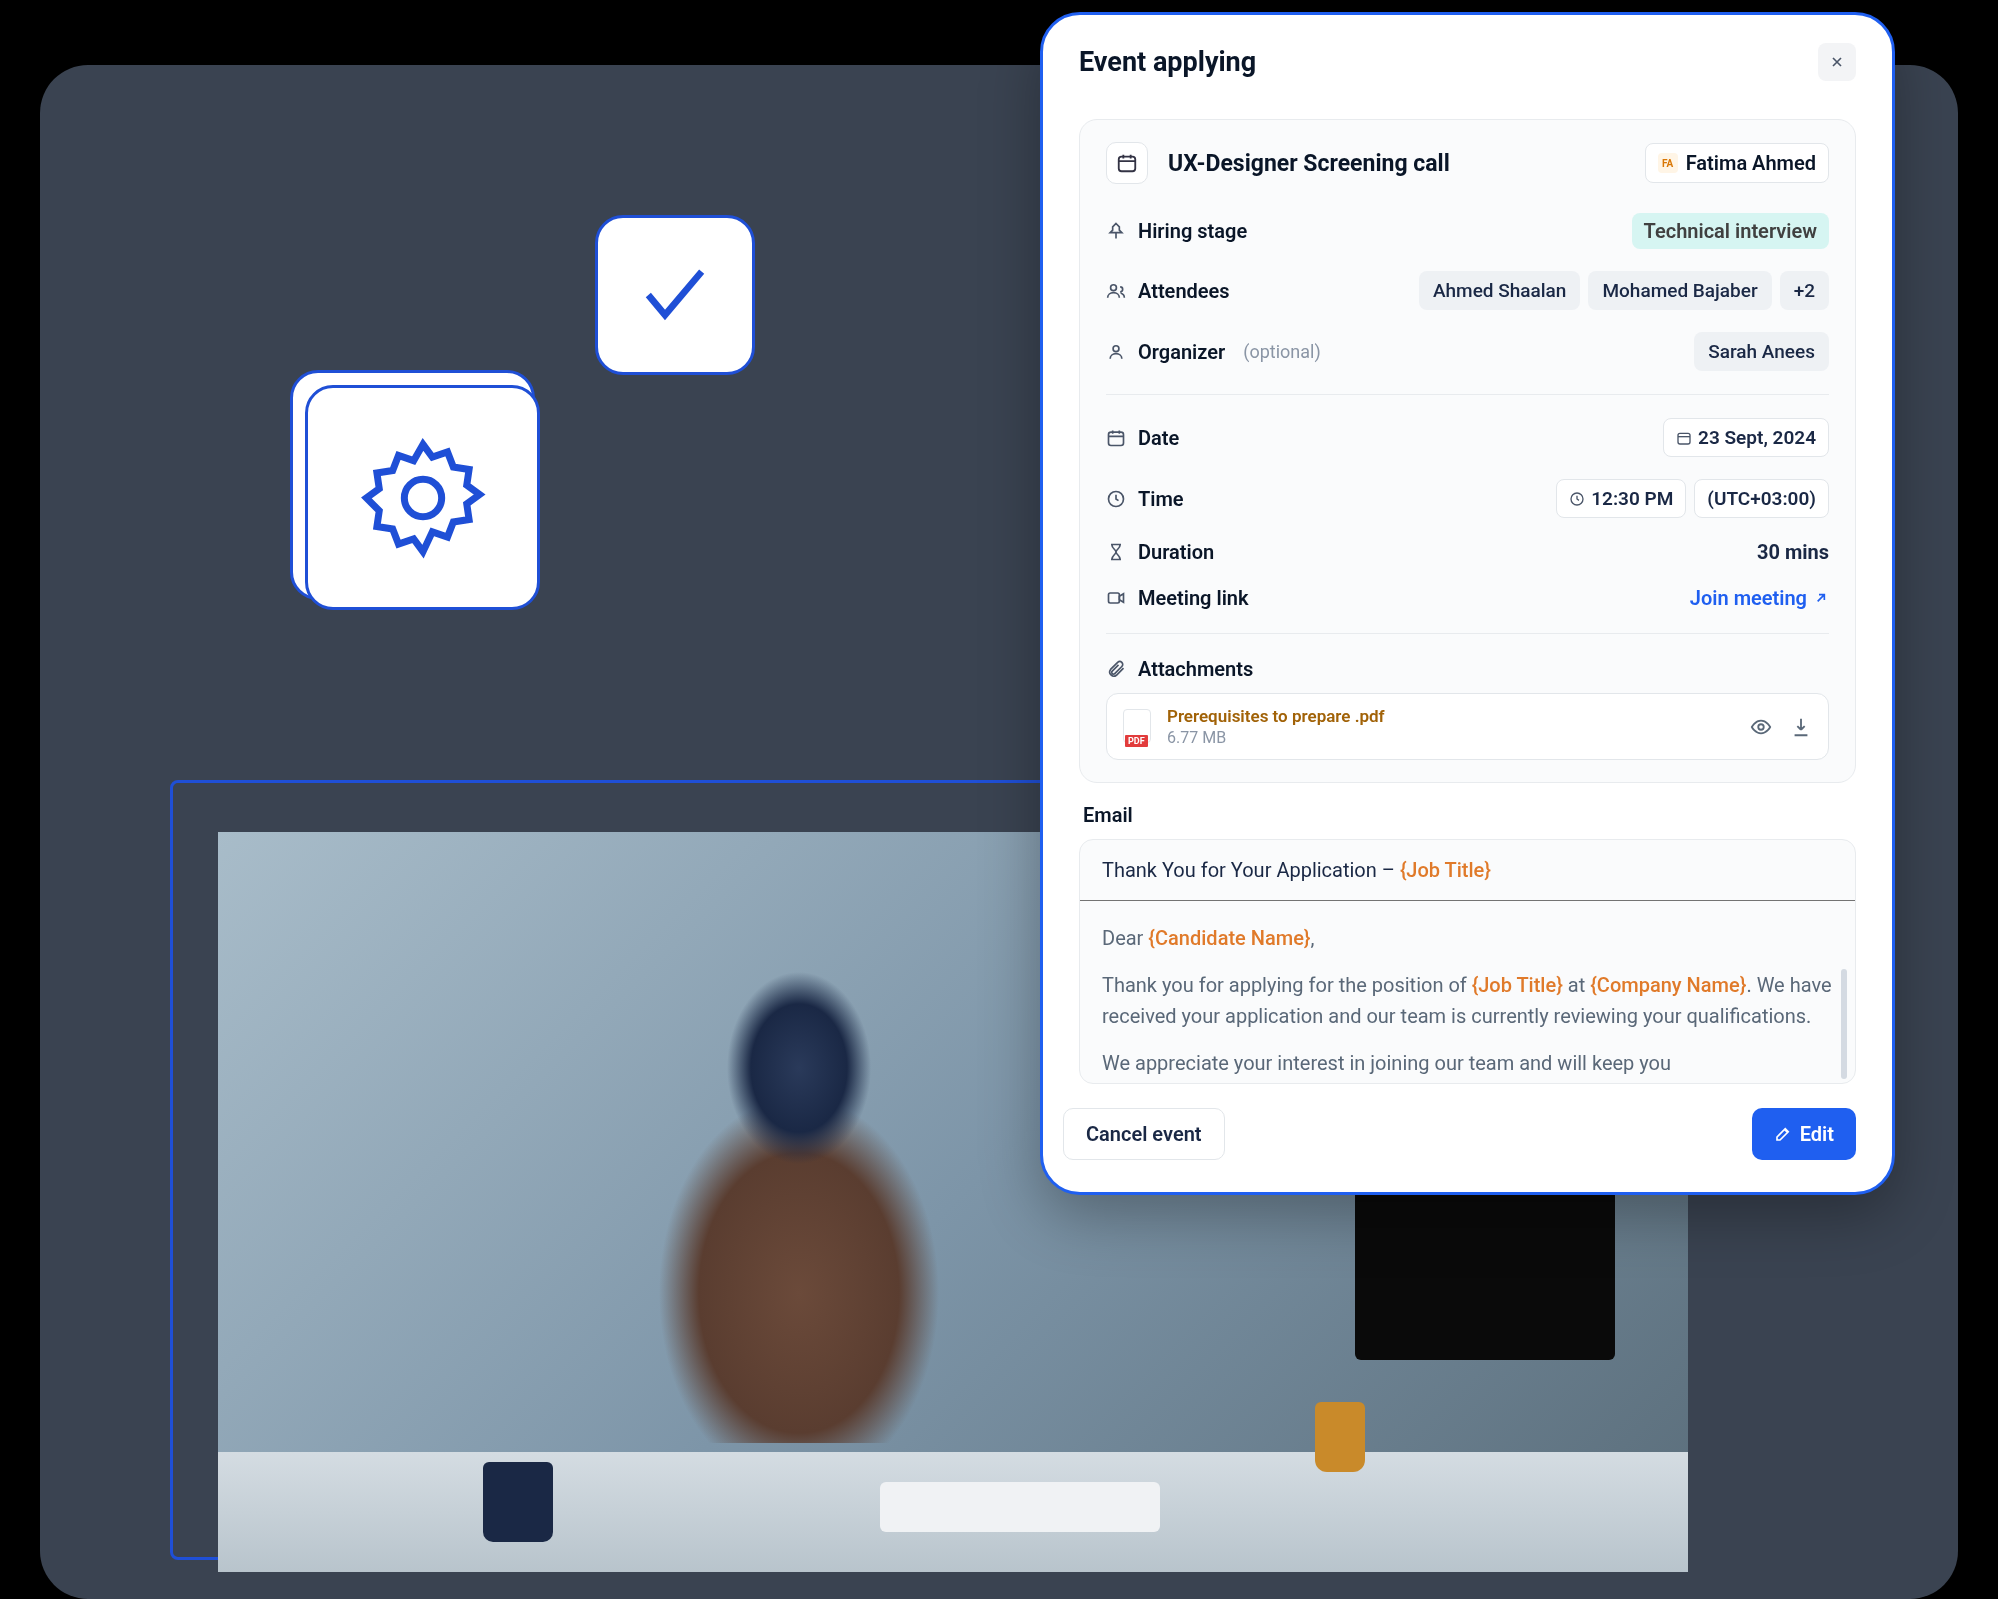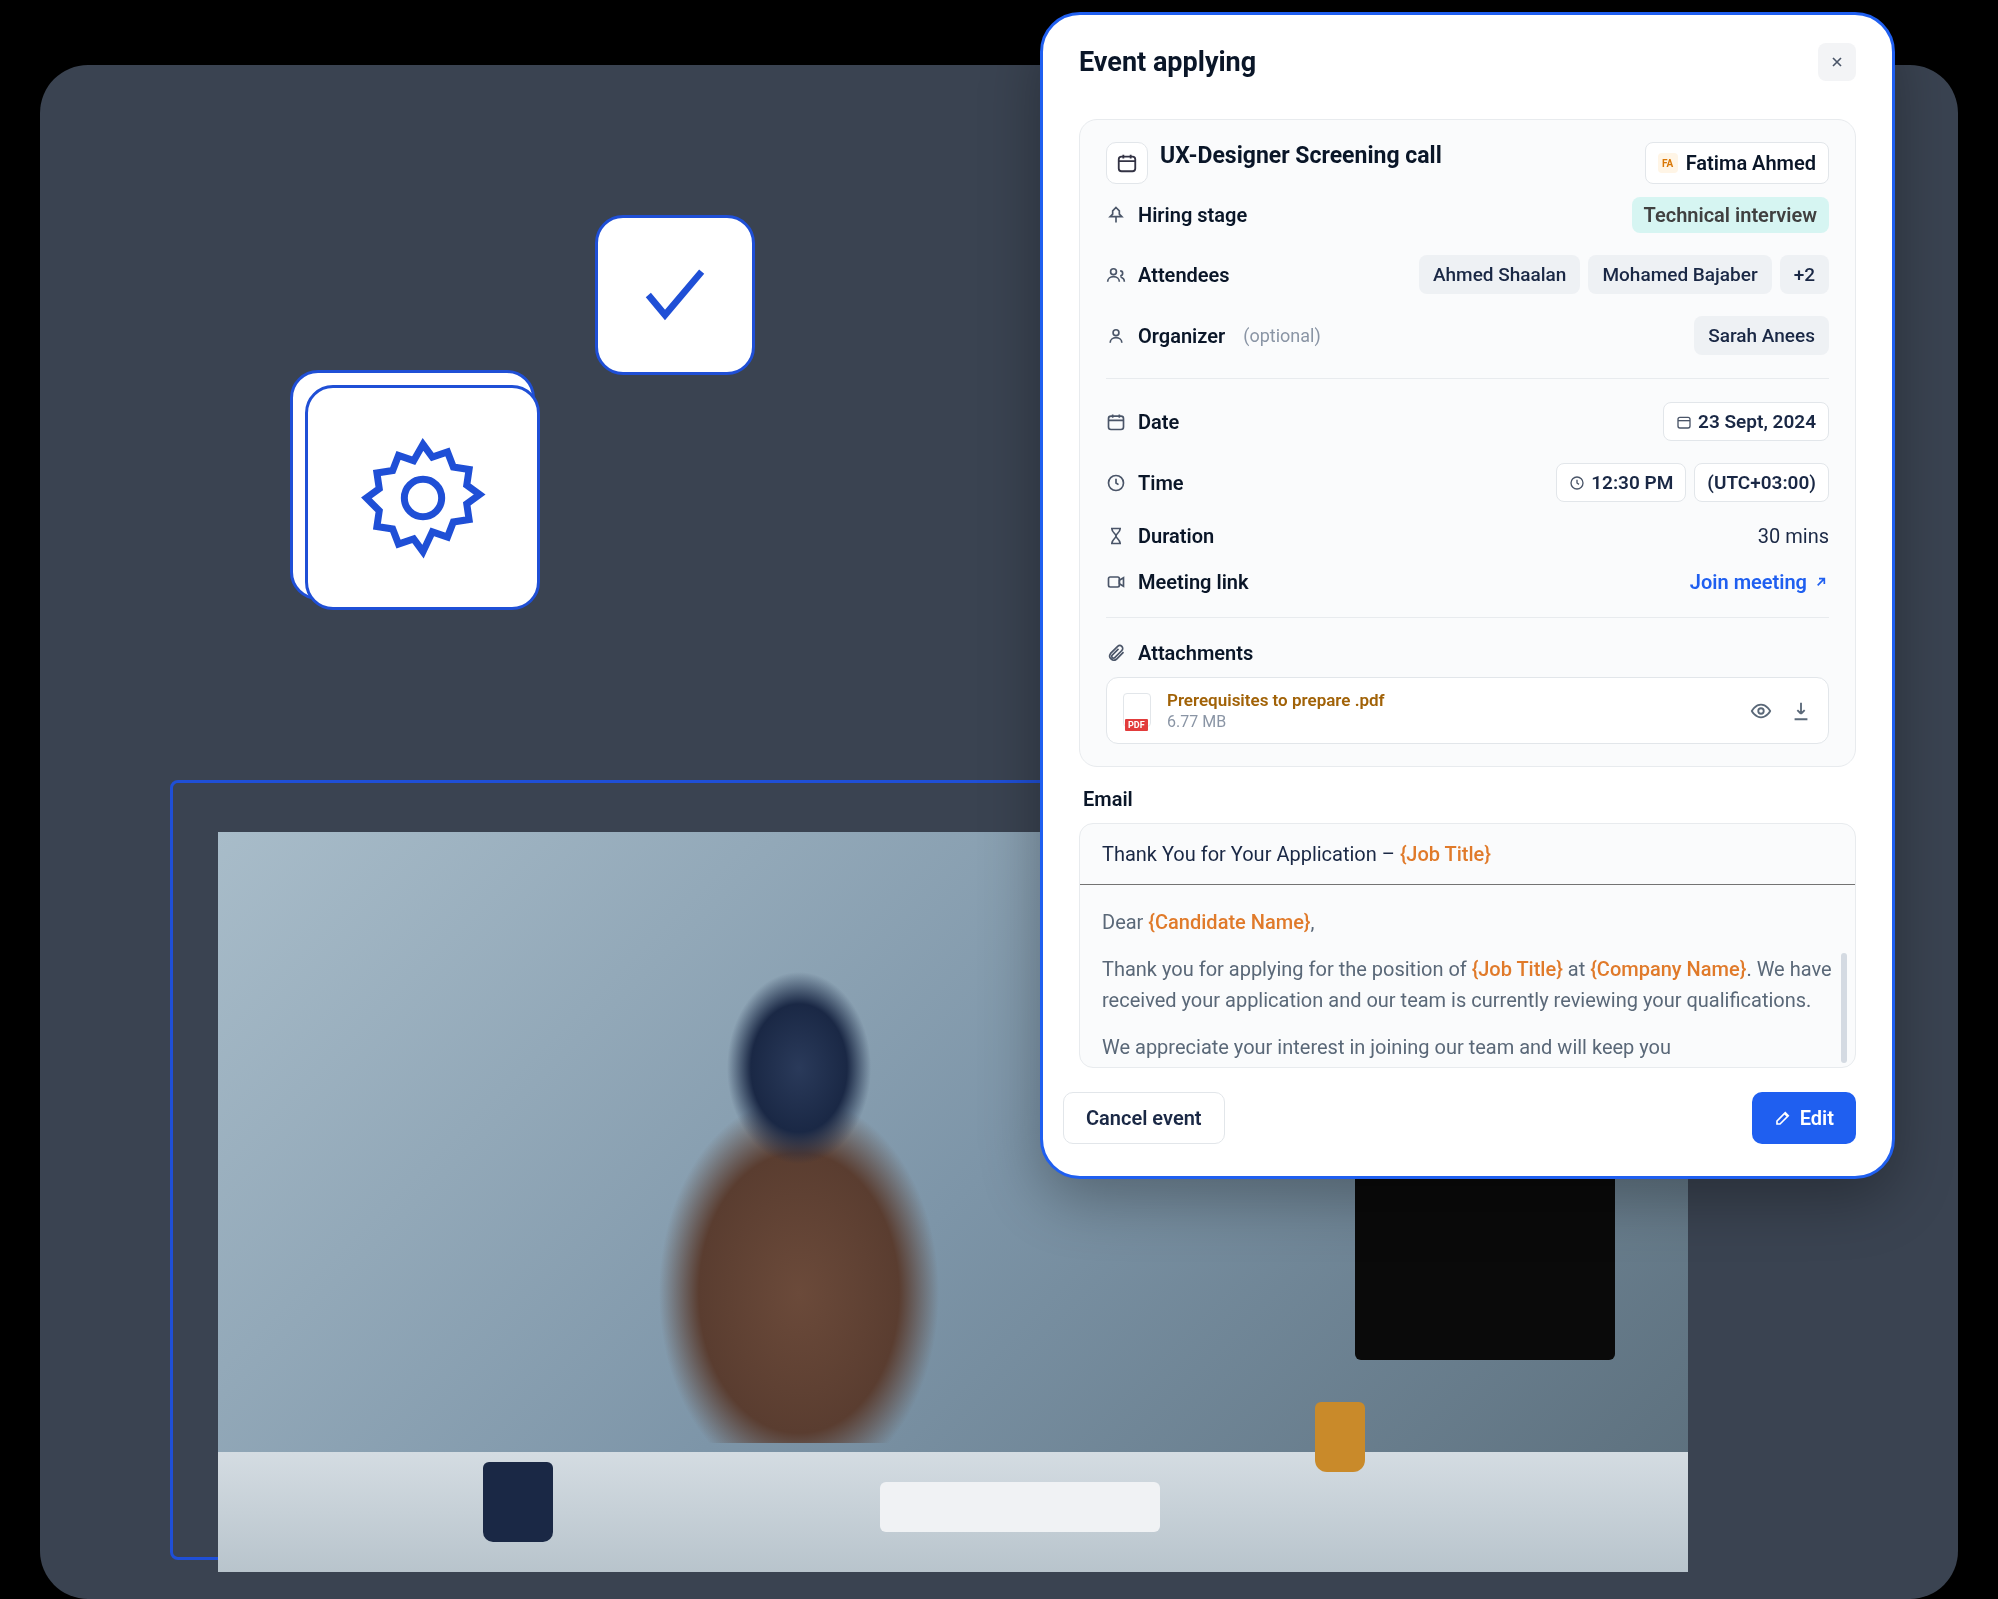--- a/index.html
+++ b/index.html
@@ -123,22 +123,22 @@
     color: #4a5568;
   }
   .section {
     margin: 18px 36px 0 36px;
     background: #fafbfc;
     border: 1px solid #e8ebee;
     border-radius: 18px;
     padding: 22px 26px;
   }
   .title-row {
-    display: flex; gap: 12px;
-    margin-bottom: 2px;
+    display: flex; align-items: center; gap: 20px;
+    margin-bottom: 18px;
   }
   .event-icon {
     width: 42px; height: 42px;
     background: #fff;
     border: 1px solid #e2e6ea;
     border-radius: 10px;
     display: flex; align-items: center; justify-content: center;
     color: #334;
   }
   .event-title { font-size: 23px; font-weight: 700; color: #0a1628; flex: 1; }
@@ -183,21 +183,21 @@
   .chip-group { display: flex; gap: 8px; }
   .value-box {
     background: #fff;
     border: 1px solid #e2e6ea;
     border-radius: 8px;
     padding: 7px 12px;
     font-size: 19px; font-weight: 600; color: #1a2845;
     display: flex; align-items: center; gap: 6px;
   }
   .value-box svg { width: 16px; height: 16px; color: #4a5568; }
-  .value-plain { font-size: 20px; font-weight: 400; color: #1a2845; }
+  .value-plain { font-size: 20px; font-weight: 700; color: #1a2845; }
   .hr { border: none; border-top: 1px solid #e8ebee; margin: 12px 0; }
   .link { color: #1f5ff0; font-size: 20px; font-weight: 600; cursor: pointer; display: flex; align-items: center; gap: 6px; }
   .attach {
     background: #fff;
     border: 1px solid #e2e6ea;
     border-radius: 12px;
     padding: 12px 16px;
     display: flex; align-items: center; gap: 14px;
     margin-top: 12px;
   }

